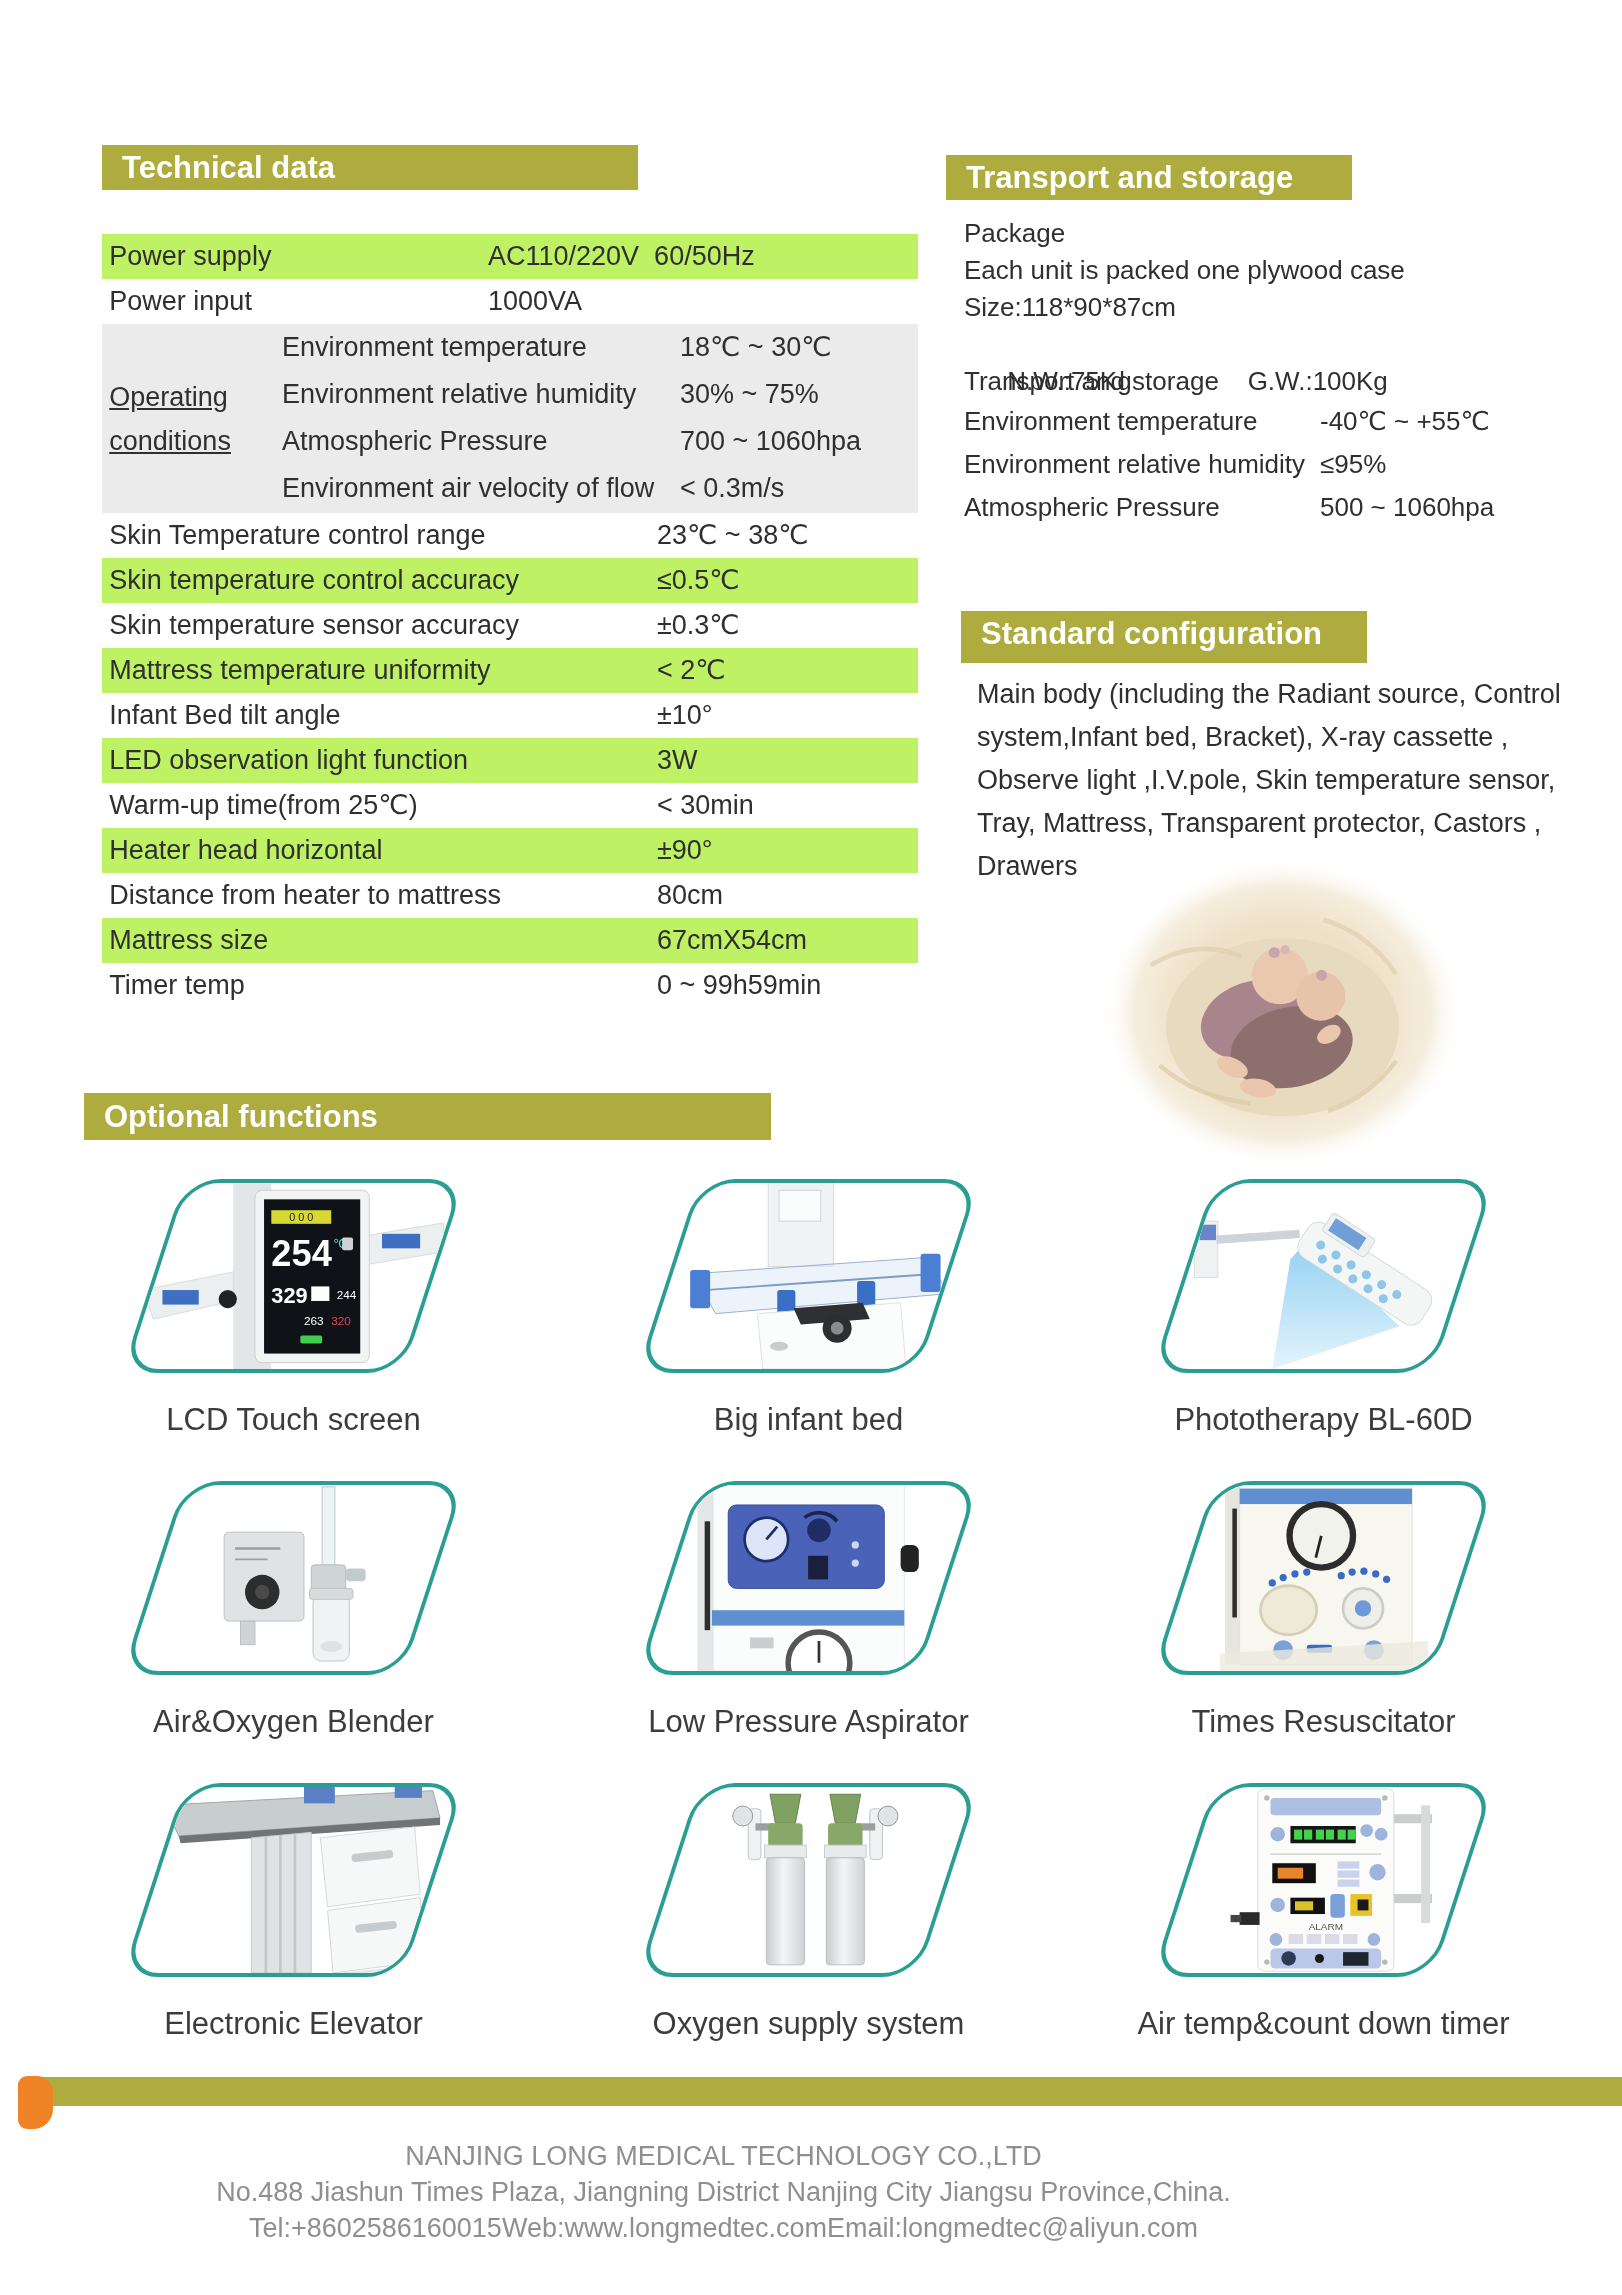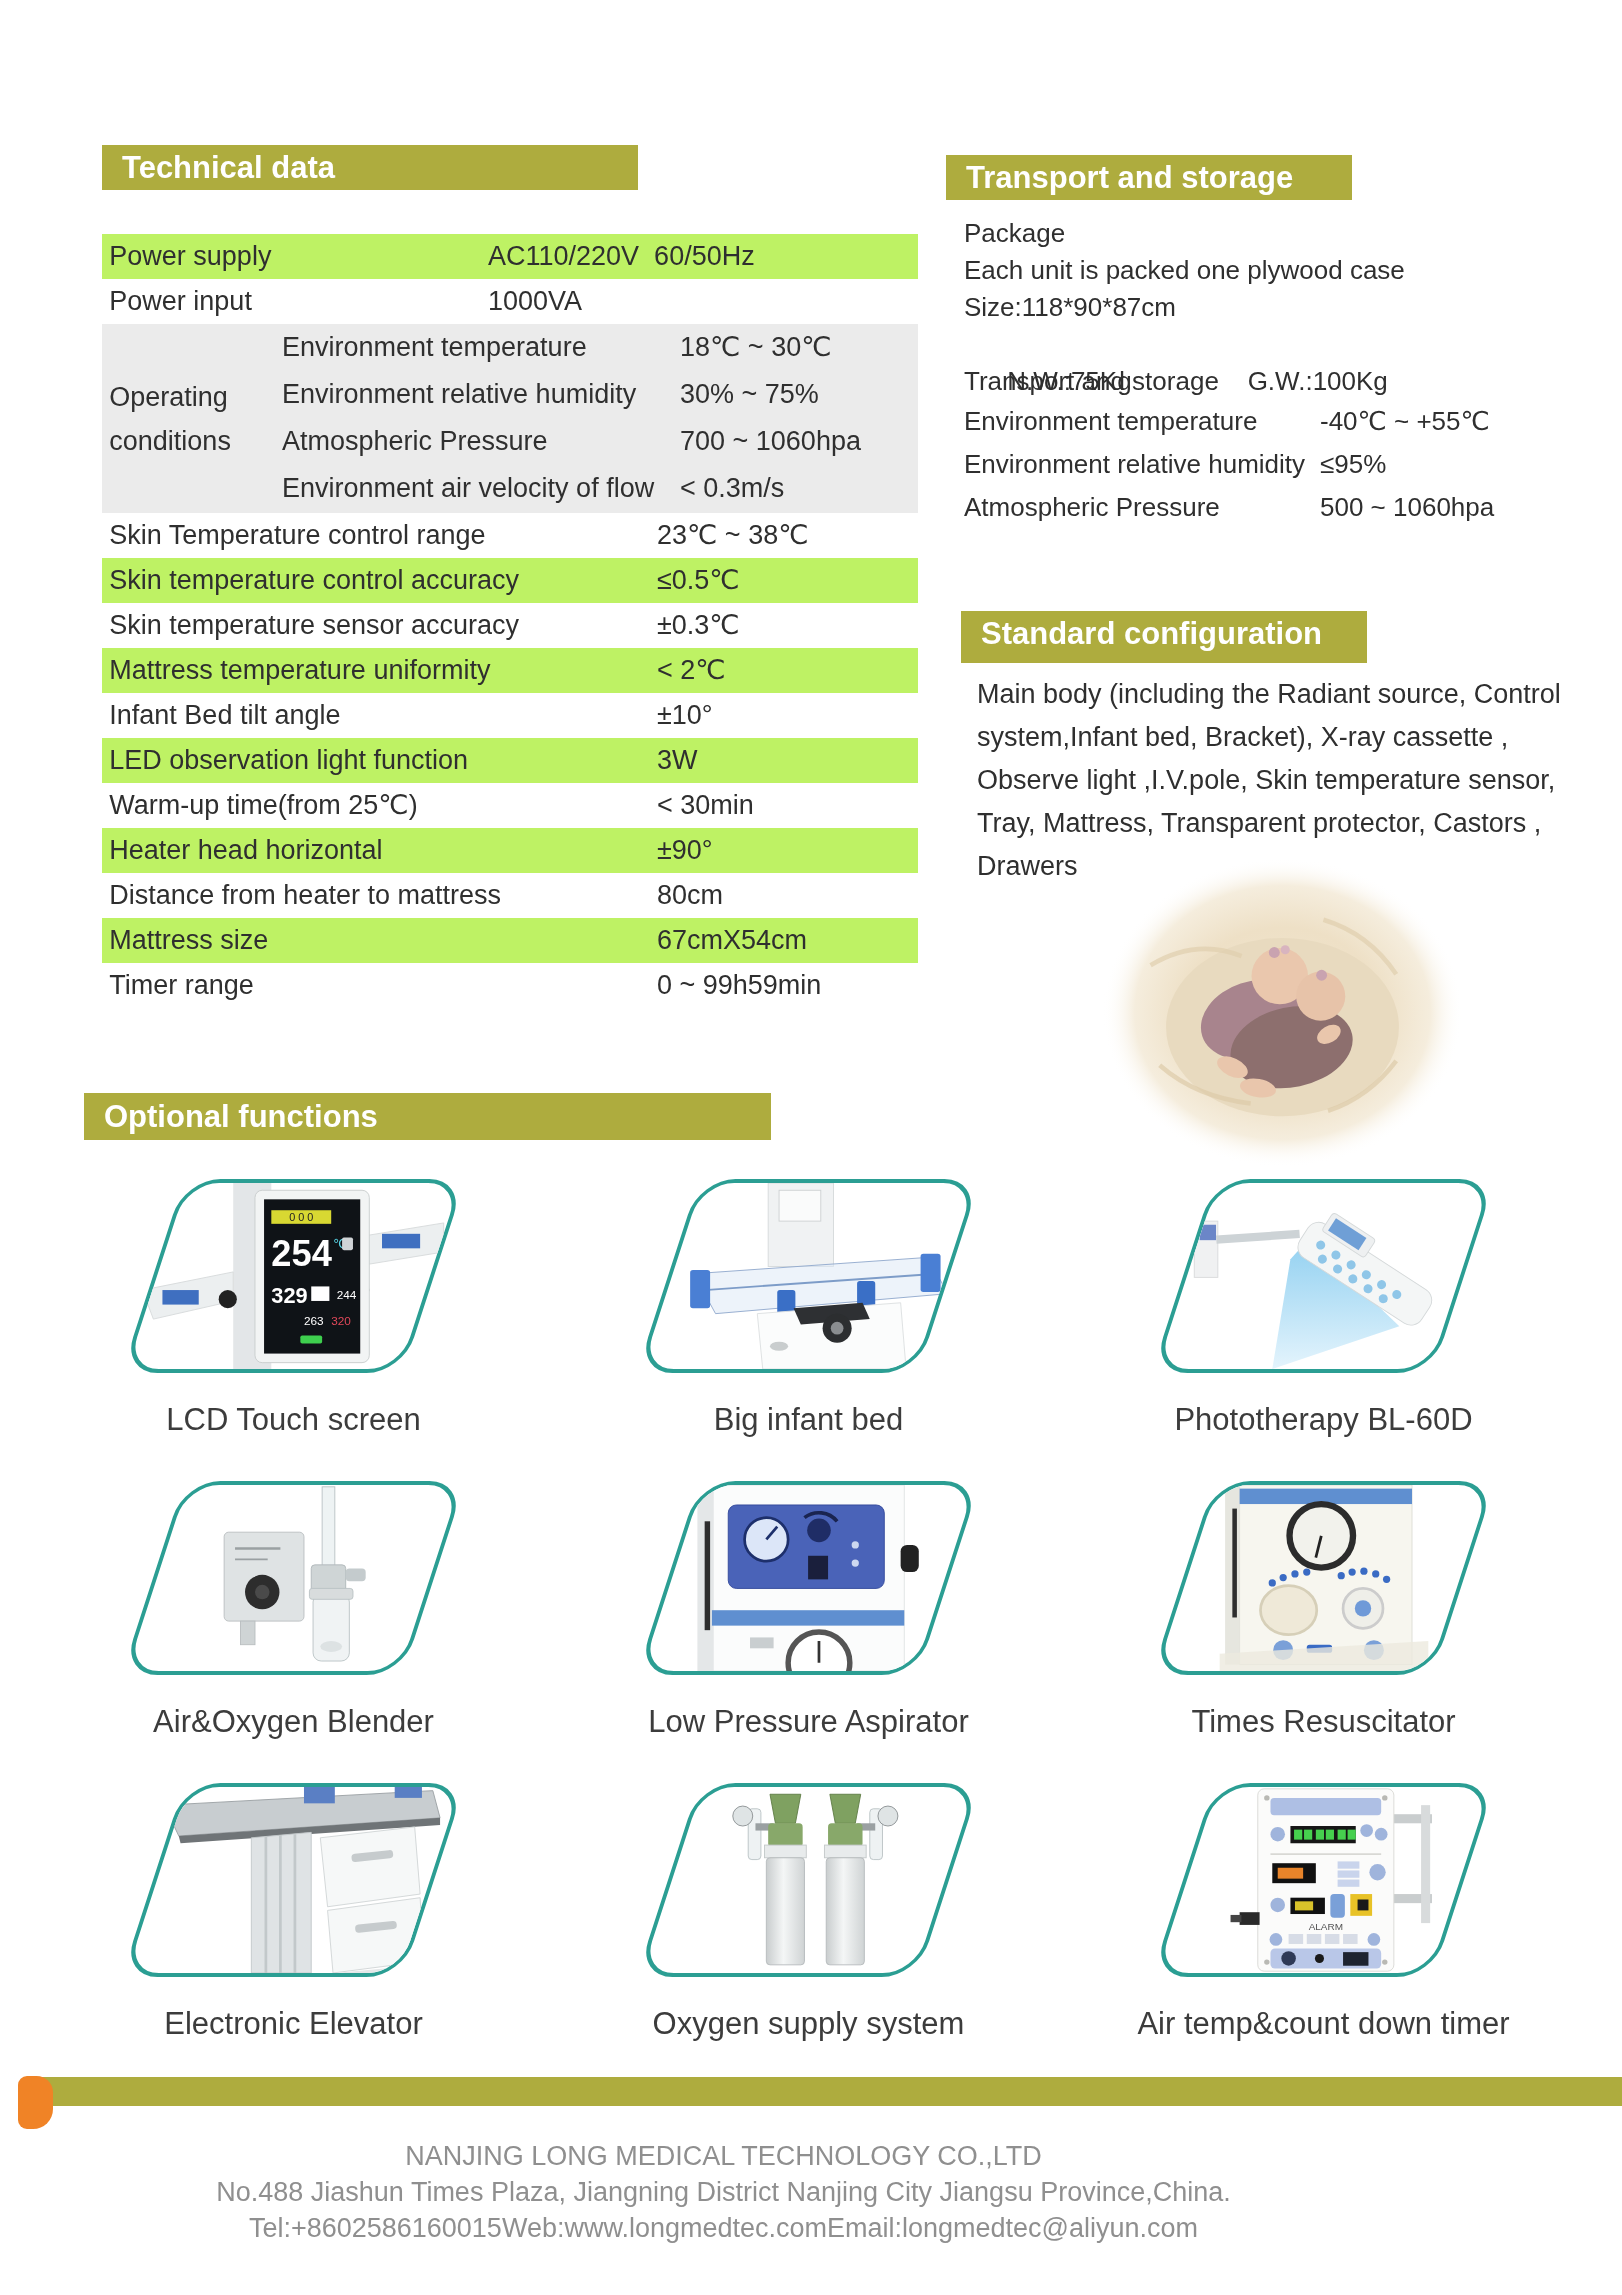--- a/index.html
+++ b/index.html
@@ -15,21 +15,21 @@
   .banner.opt{left:84px;top:1093px;width:687px;height:47px;line-height:47px;}
 
   
   .spec-table{position:absolute;left:102px;top:234px;width:816px;font-size:27px;}
   .row{position:relative;height:45px;line-height:45px;}
   .row.shade{background:#bef264;}
   .lbl{position:absolute;left:7.3px;white-space:pre;}
   .val{position:absolute;left:555px;white-space:pre;}
   .val.near{left:374px;margin-left:12px;}
   .op-block{height:189px;background:#ebebeb;}
-  .op-label{position:absolute;left:7.3px;top:50%;transform:translateY(-50%);line-height:44px;}
+  .op-label{position:absolute;left:7.3px;top:50%;transform:translateY(-50%);line-height:44px;text-decoration:underline;}
   .op-row{position:relative;height:47px;line-height:47px;}
   .op-lbl{position:absolute;left:180px;white-space:pre;}
   .op-val{position:absolute;left:578px;white-space:pre;}
 
   
   .trans{position:absolute;left:964px;top:215px;width:642px;font-size:26px;}
   .tline{height:37px;line-height:37px;white-space:pre;}
   .tline .gw{margin-left:116px;text-align:center;}
   .tspec{position:relative;height:43px;line-height:43px;}
   .tlbl{position:absolute;left:0;}
@@ -132,21 +132,21 @@
     </div>
     <div class="row">
       <span class="lbl">Distance from heater to mattress</span>
       <span class="val">80cm</span>
     </div>
     <div class="row shade">
       <span class="lbl">Mattress size</span>
       <span class="val">67cmX54cm</span>
     </div>
     <div class="row">
-      <span class="lbl">Timer range</span>
+      <span class="lbl">Timer temp</span>
       <span class="val">0 ~ 99h59min</span>
     </div>
   </div>
 
   <div class="banner transport">
     <span>Transport and storage</span>
   </div>
   <div class="trans">
     <div class="tline">Package</div>
     <div class="tline">Each unit is packed one plywood case</div>

